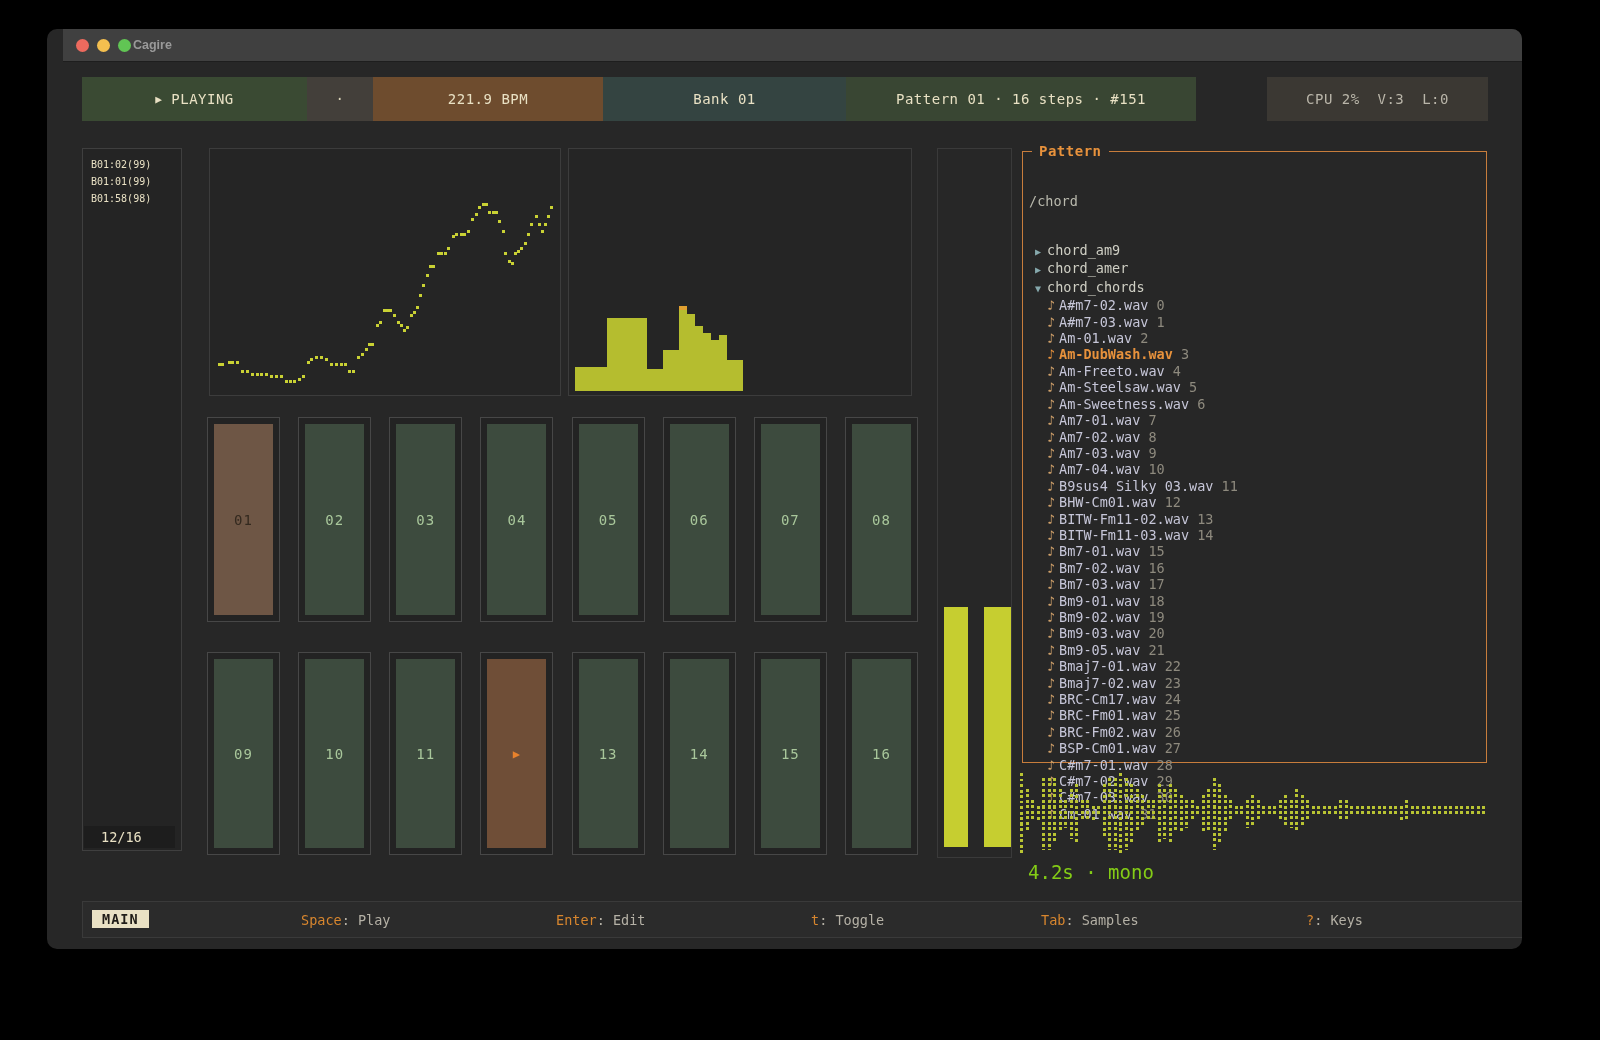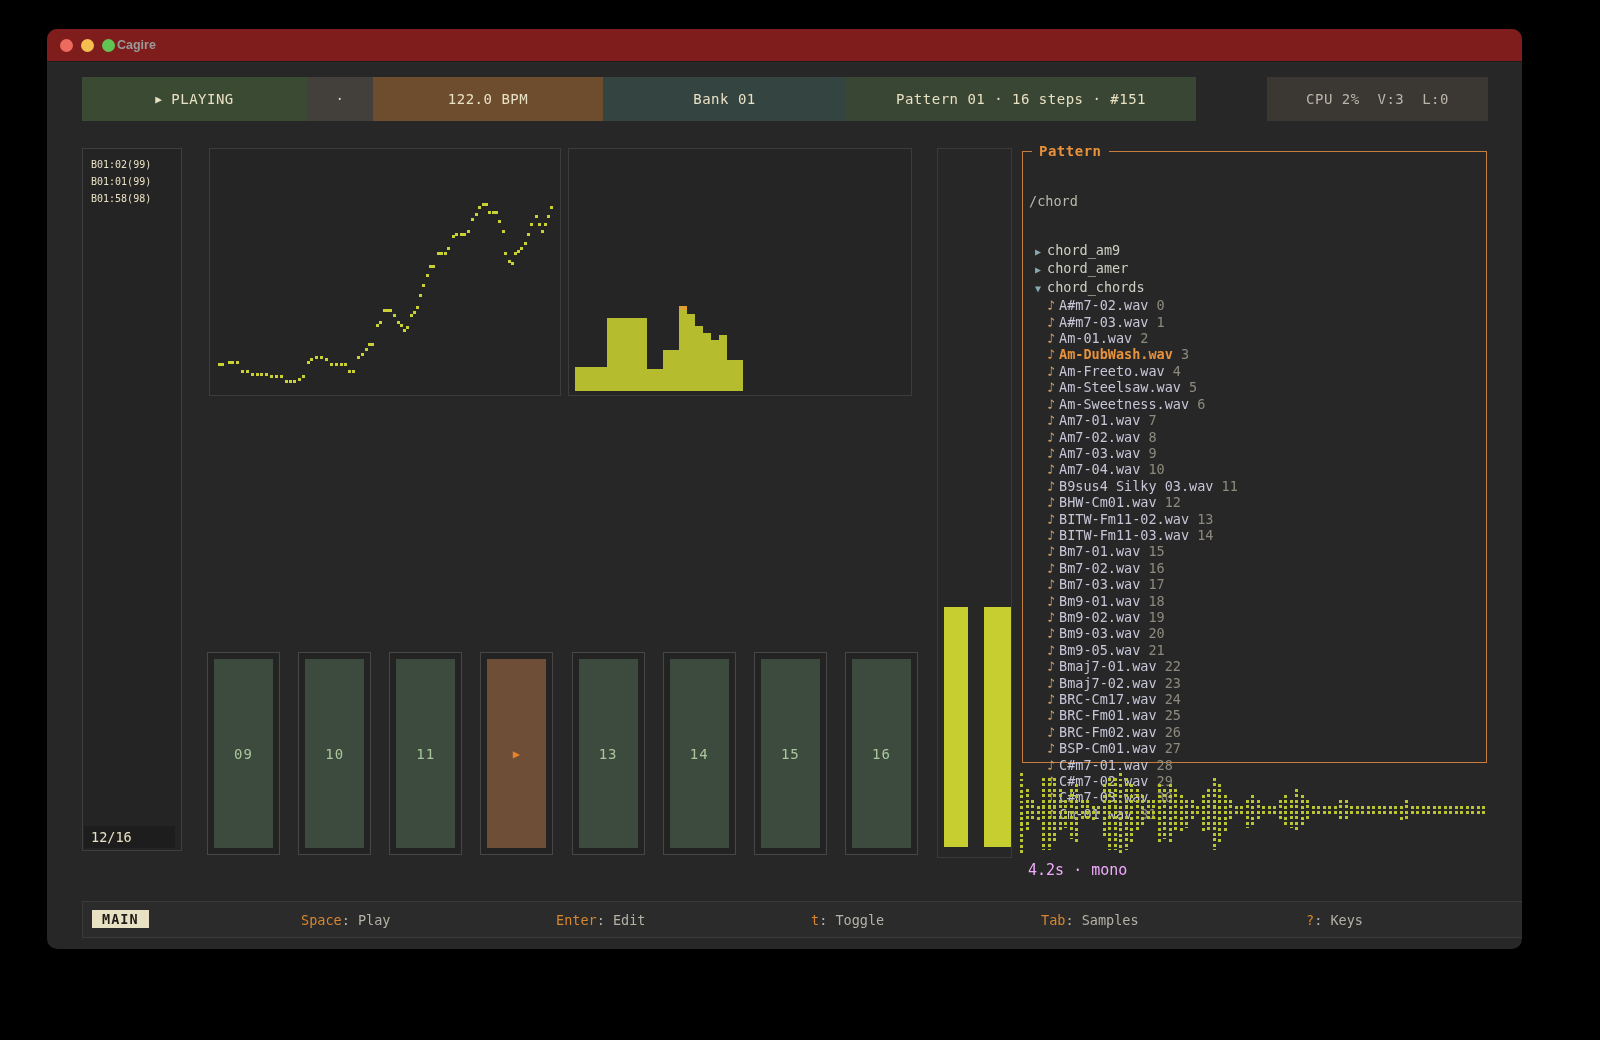--- a/index.html
+++ b/index.html
@@ -1,21 +1,21 @@
 <!DOCTYPE html>
 <html><head>
 <meta charset="utf-8">
 <style>
   * { margin:0; padding:0; box-sizing:border-box; }
   html,body { width:1600px; height:1040px; background:#000; overflow:hidden;
               font-family:"DejaVu Sans Mono", monospace; }
   .window { position:absolute; left:47px; top:29px; width:1475px; height:920px;
             background:#272727; border-radius:10px; box-shadow:0 25px 70px rgba(0,0,0,.75);
             overflow:hidden; }
-  .titlebar { position:relative; height:33px; background:#7f1d1d; border-bottom:1px solid #1e1e1e; }
+  .titlebar { position:relative; height:33px; background:#404040; border-bottom:1px solid #1e1e1e;margin-left:16px; }
   .lights { position:absolute; left:13px; top:10px; display:flex; gap:8px; }
   .light { width:13px; height:13px; border-radius:50%; }
   .light.red { background:#ed6a5e; } .light.yellow { background:#f4bf4f; } .light.green { background:#61c554; }
   .win-title { position:absolute; left:70px; top:9px; font-family:"Liberation Sans", sans-serif;
                font-size:12.5px; font-weight:bold; color:#9a9a9a; }
 
   
   .statusbar { position:absolute; left:35px; top:48px; width:1406px; height:44px; }
   .seg { position:absolute; top:0; height:44px; display:flex; align-items:center; justify-content:center;
          font-size:14px; color:#e9e1c4; letter-spacing:.5px; white-space:pre; }
@@ -26,21 +26,21 @@
   .seg-pattern { left:764px; width:350px; background:#394633; }
   .seg-stats { left:1185px; width:221px; background:#3b3833; color:#b9b5a9; }
   .play-ic { margin-right:9px; font-size:11px; }
 
   
   .voices-panel { position:absolute; left:35px; top:119px; width:100px; height:703px;
                   background:#242424; border:1px solid #3f3f3f; }
   .voice-line { color:#e9e1c4; font-size:10px; line-height:17px; padding-left:8px; white-space:pre; }
   .voices-pad { padding-top:7px; }
   .voice-counter { position:absolute; left:1px; right:6px; bottom:2px; height:22px; background:#1d1d1d;
-                   color:#e9e1c4; font-size:13.5px; line-height:22px; padding-left:7px; }
+                   color:#e9e1c4; font-size:13.5px; line-height:22px; padding-left:17px; }
 
   
   .panel { position:absolute; background:#252525; border:1px solid #3c3c3c; }
   .scatter-panel { left:162px; top:119px; width:352px; height:248px; }
   .hist-panel { left:521px; top:119px; width:344px; height:248px; }
   .dot { position:absolute; width:3px; height:3px; background:#c9d134; }
   .hbar { position:absolute; bottom:4px; width:8px; background:#b5bd2f; }
   .hbar .cap { position:absolute; top:0; left:0; right:0; height:4px; background:#e0a030; }
 
   
@@ -71,21 +71,21 @@
   .fname { color:#cfcfc4; }
   .note { color:#cfa06a; display:inline-block; width:16px; margin-left:14px; text-align:center; }
   .sname { color:#c6c6d8; }
   .sidx { color:#8e8a7e; }
   .file-selected .note, .file-selected .sname { color:#e8923c; font-weight:bold; }
 
   
   .wave { position:absolute; left:973px; top:734px; width:472px; height:92px; }
   .wcol { position:absolute; width:3px;
           background:repeating-linear-gradient(to bottom, #b9c433 0 3px, transparent 3px 5.5px); }
-  .wave-caption { position:absolute; left:981px; top:832px; color:#f0abfc; font-size:15px; white-space:pre; }
+  .wave-caption { position:absolute; left:981px; top:832px; color:#84cc16; font-size:19px; white-space:pre; }
 
   
   .bottombar { position:absolute; left:35px; top:872px; width:1522px; height:37px;
                background:#2b2b2b; border:1px solid #3a3a3a; }
   .mode-badge { position:absolute; left:9px; top:8px; background:#e9e1c4; color:#201d18;
                 font-size:13.5px; font-weight:bold; padding:1px 10px; letter-spacing:1px; }
   .hint { position:absolute; top:10px; font-size:13.5px; white-space:pre; }
   .hint .k { color:#d8862e; } .hint .l { color:#b5b1a6; }
 </style>
 </head>
@@ -100,21 +100,21 @@
     </div>
     <div class="win-title">Cagire</div>
   </div>
 
   <div class="statusbar">
     <div class="seg seg-transport">
       <span class="play-ic">▶</span>
       <span>PLAYING</span>
     </div>
     <div class="seg seg-dot">·</div>
-    <div class="seg seg-bpm">122.0 BPM</div>
+    <div class="seg seg-bpm">221.9 BPM</div>
     <div class="seg seg-bank">Bank 01</div>
     <div class="seg seg-pattern">Pattern 01 · 16 steps · #151</div>
     <div class="seg seg-stats">CPU 2%  V:3  L:0</div>
   </div>
 
   <div class="voices-panel">
     <div class="voices-pad" id="voices-list">
         <div class="voice-line">B01:02(99)</div>
         <div class="voice-line">B01:01(99)</div>
         <div class="voice-line">B01:58(98)</div>
@@ -230,20 +230,46 @@
       </div>
       <div class="hbar" style="left: 118px; height: 77px;"></div>
       <div class="hbar" style="left: 126px; height: 65px;"></div>
       <div class="hbar" style="left: 134px; height: 58px;"></div>
       <div class="hbar" style="left: 142px; height: 51px;"></div>
       <div class="hbar" style="left: 150px; height: 56px;"></div>
       <div class="hbar" style="left: 158px; height: 31px;"></div>
       <div class="hbar" style="left: 166px; height: 31px;"></div>
     </div>
 
+  <div class="pads-row pads-row1" id="pads-row1">
+      <div class="pad pad-accent">
+        <div class="pad-fill">01</div>
+      </div>
+      <div class="pad pad-idle">
+        <div class="pad-fill">02</div>
+      </div>
+      <div class="pad pad-idle">
+        <div class="pad-fill">03</div>
+      </div>
+      <div class="pad pad-idle">
+        <div class="pad-fill">04</div>
+      </div>
+      <div class="pad pad-idle">
+        <div class="pad-fill">05</div>
+      </div>
+      <div class="pad pad-idle">
+        <div class="pad-fill">06</div>
+      </div>
+      <div class="pad pad-idle">
+        <div class="pad-fill">07</div>
+      </div>
+      <div class="pad pad-idle">
+        <div class="pad-fill">08</div>
+      </div>
+    </div>
   <div class="pads-row pads-row2" id="pads-row2">
       <div class="pad pad-idle">
         <div class="pad-fill">09</div>
       </div>
       <div class="pad pad-idle">
         <div class="pad-fill">10</div>
       </div>
       <div class="pad pad-idle">
         <div class="pad-fill">11</div>
       </div>

